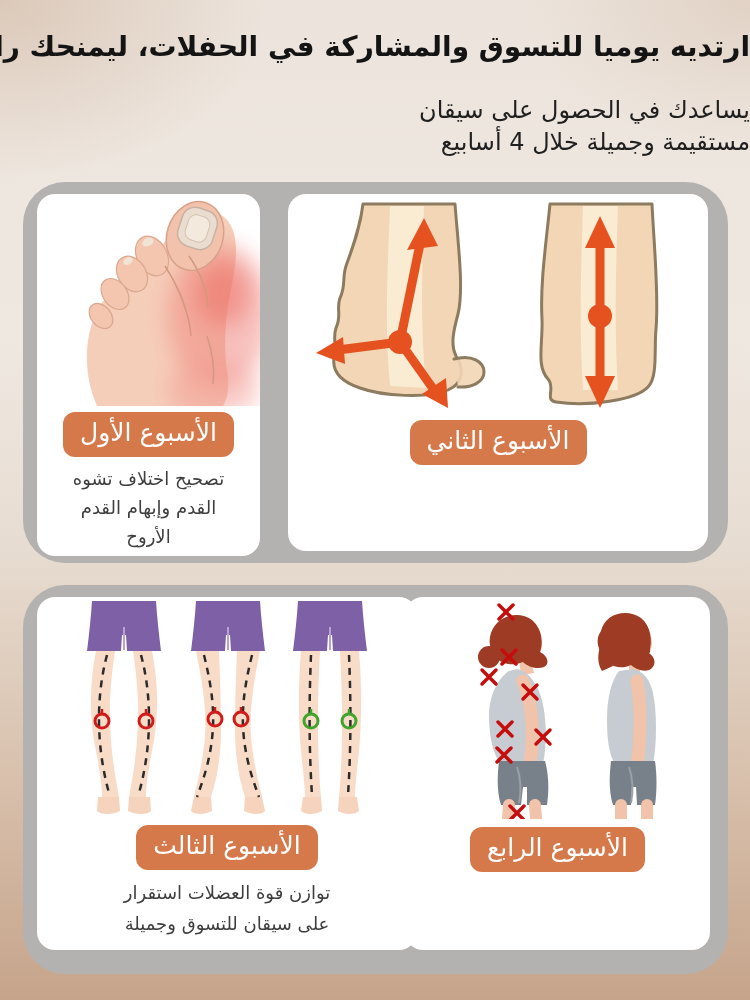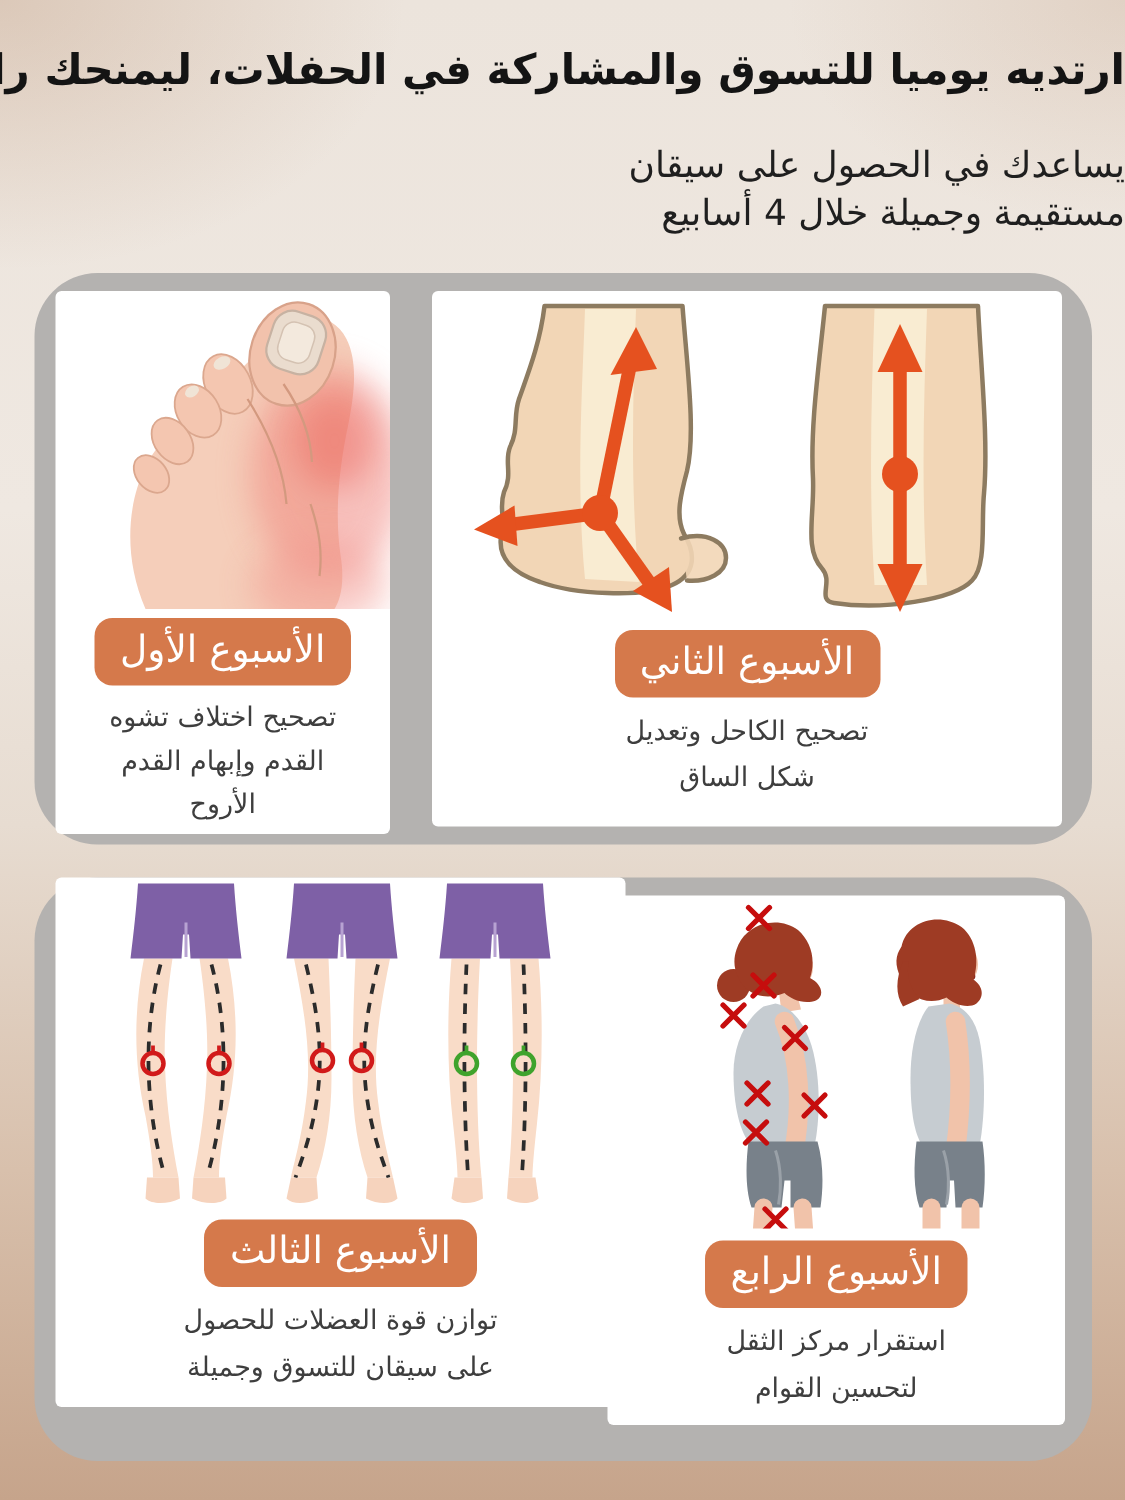--- a/index.html
+++ b/index.html
@@ -16,26 +16,26 @@
     direction:rtl;font-weight:bold;font-size:28px;color:#141414;letter-spacing:-.5px;white-space:nowrap;
   }
   .subtitle{
     position:absolute;top:94px;left:0;width:750px;text-align:right;
     direction:rtl;font-size:24px;line-height:32px;color:#1f1f1f;
   }
   .panel{position:absolute;background:#b4b2b0;border-radius:42px;}
   #panel1{left:23px;top:182px;width:705px;height:381px;}
   #panel2{left:23px;top:585px;width:705px;height:389px;}
   .card{
-    position:absolute;background:#ffffff;border-radius:4px;
+    position:absolute;background:#ffffff;border-radius:18px;
     display:flex;flex-direction:column;align-items:center;overflow:hidden;
   }
   #card1{left:14px;top:12px;width:223px;height:362px;}
   #card2{left:265px;top:12px;width:420px;height:357px;}
-  #card3{left:14px;top:0;width:380px;height:353px;}
+  #card3{left:14px;top:12px;width:380px;height:353px;}
   #card4{left:382px;top:12px;width:305px;height:353px;}
   .illu{flex:none;display:block;}
   .badge{
     flex:none;background:#d5794b;color:#ffffff;direction:rtl;
     font-size:25px;line-height:30px;padding:6px 17px 9px;border-radius:12px;
     white-space:nowrap;z-index:3;
   }
   #card1 .badge{margin-top:6px;}
   #card2 .badge{margin-top:8px;}
   #card3 .badge{margin-top:6px;}
@@ -120,24 +120,20 @@
                C 370 183 366 155 368 135 C 371 100 366 52 364 10 Z" fill="#f2d6b6" stroke="#8d7b60" stroke-width="3" stroke-linejoin="round"></path>
       <path d="M 295 12 C 293 70 291 130 295 196 L 330 196 C 326 130 328 70 330 12 Z" fill="#f9ecd2"></path>
       <g stroke="#e5511f" stroke-width="9" fill="#e5511f">
         <line x1="312" y1="48" x2="312" y2="188"></line>
         <polygon points="312,22 297,54 327,54" stroke="none"></polygon>
         <polygon points="312,214 297,182 327,182" stroke="none"></polygon>
         <circle cx="312" cy="122" r="12" stroke="none"></circle>
       </g>
     </svg>
     <div class="badge">الأسبوع الثاني</div>
-    <div class="caption">
-      <div>تصحيح الكاحل وتعديل</div>
-      <div>شكل الساق</div>
-    </div>
   </div>
 </div>
 
 <div class="panel" id="panel2">
 
   <div class="card" id="card3">
     <svg class="illu" width="350" height="222" viewBox="0 0 350 222">
 
       <g transform="translate(34,4)">
         <path d="M 10 50 C 3 85 3 120 11 155 C 14 172 16 185 16 196 L 33 196
@@ -185,21 +181,21 @@
         <path d="M 19 54 C 17 100 17 150 20 194" fill="none" stroke="#2b2b2b" stroke-width="2.5" stroke-dasharray="7 6"></path>
         <path d="M 57 54 C 59 100 59 150 56 194" fill="none" stroke="#2b2b2b" stroke-width="2.5" stroke-dasharray="7 6"></path>
         <circle cx="19" cy="120" r="7" fill="none" stroke="#3fa32c" stroke-width="3"></circle>
         <line x1="19" y1="108" x2="19" y2="113" stroke="#3fa32c" stroke-width="2.5"></line>
         <circle cx="57" cy="120" r="7" fill="none" stroke="#3fa32c" stroke-width="3"></circle>
         <line x1="57" y1="108" x2="57" y2="113" stroke="#3fa32c" stroke-width="2.5"></line>
       </g>
     </svg>
     <div class="badge">الأسبوع الثالث</div>
     <div class="caption">
-      <div>توازن قوة العضلات للحصول</div>
+      <div>توازن قوة العضلات استقرار</div>
       <div>على سيقان للتسوق وجميلة</div>
     </div>
   </div>
 
   <div class="card" id="card4">
     <svg class="illu" width="305" height="222" viewBox="0 0 305 222">
       <defs>
         <g id="xmark">
           <path d="M -7 -7 L 7 7 M 7 -7 L -7 7" stroke="#c60d0d" stroke-width="3.5" stroke-linecap="round"></path>
         </g>
@@ -243,18 +239,14 @@
                  L 248 167 C 252 146 252 116 248 96 C 245 82 238 74 228 72 Z" fill="#c6ccd1"></path>
         <path d="M 232 84 C 236 110 236 140 232 170" fill="none" stroke="#f1c3aa" stroke-width="13" stroke-linecap="round"></path>
         <path d="M 206 164 C 204 180 204 196 208 208 L 226 208 L 227 190 L 231 190 L 232 208 L 250 208
                  C 252 194 252 178 250 164 Z" fill="#78818a"></path>
         <path d="M 224 170 C 228 182 228 196 226 206" fill="none" stroke="#9aa1a8" stroke-width="2"></path>
         <path d="M 216 208 L 216 222" stroke="#f1c3aa" stroke-width="12" stroke-linecap="round"></path>
         <path d="M 242 208 L 242 222" stroke="#f1c3aa" stroke-width="12" stroke-linecap="round"></path>
       </g>
     </svg>
     <div class="badge">الأسبوع الرابع</div>
-    <div class="caption">
-      <div>استقرار مركز الثقل</div>
-      <div>لتحسين القوام</div>
-    </div>
   </div>
 </div>
 
 </body></html>

